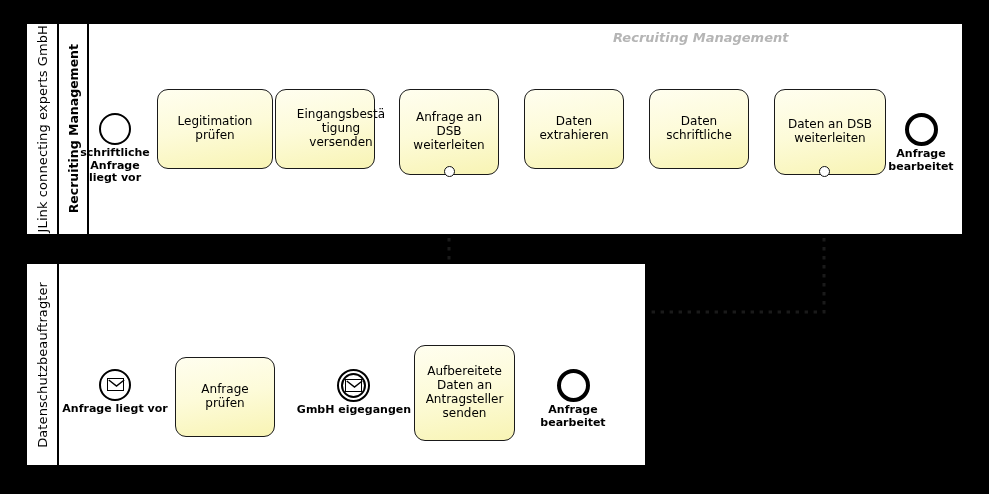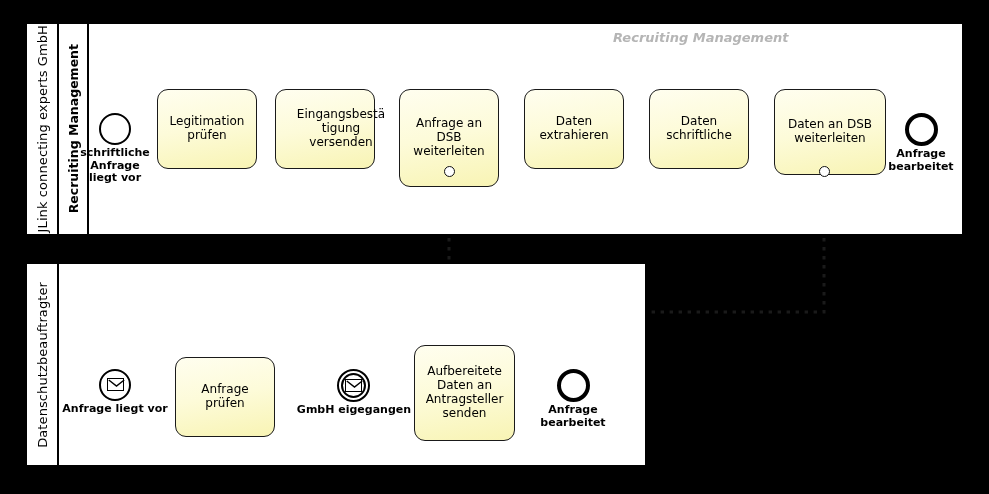--- a/index.html
+++ b/index.html
@@ -181,36 +181,36 @@
   <div class="pool-title" style="left:586px; top:6px;">Recruiting Management</div>
 </div>
 
 <div class="event start" style="left:99px; top:113px; width:32px; height:32px;"></div>
 <div class="event-label" style="left:65px; top:147px; width:100px;">
   <div>schriftliche</div>
   <div>Anfrage</div>
   <div>liegt vor</div>
 </div>
 
-<div class="task" style="left:157px; top:89px; width:100px; height:80px;">
+<div class="task" style="left:157px; top:89px; width:116px; height:80px;">
   <div>
     <div>Legitimation</div>
     <div>prüfen</div>
   </div>
 </div>
 
 <div class="task" style="left:275px; top:89px; width:100px; height:80px;padding-left:36px;">
   <div>
     <div>Eingangsbestä</div>
     <div>tigung</div>
     <div>versenden</div>
   </div>
 </div>
 
-<div class="task" style="left:399px; top:89px; width:100px; height:98px;">
+<div class="task" style="left:399px; top:89px; width:100px; height:86px;">
   <div>
     <div>Anfrage an</div>
     <div>DSB</div>
     <div>weiterleiten</div>
   </div>
 </div>
 <div class="boundary-dot" style="left:444px; top:166px; width:11px; height:11px;"></div>
 
 <div class="task" style="left:524px; top:89px; width:100px; height:80px;">
   <div>

